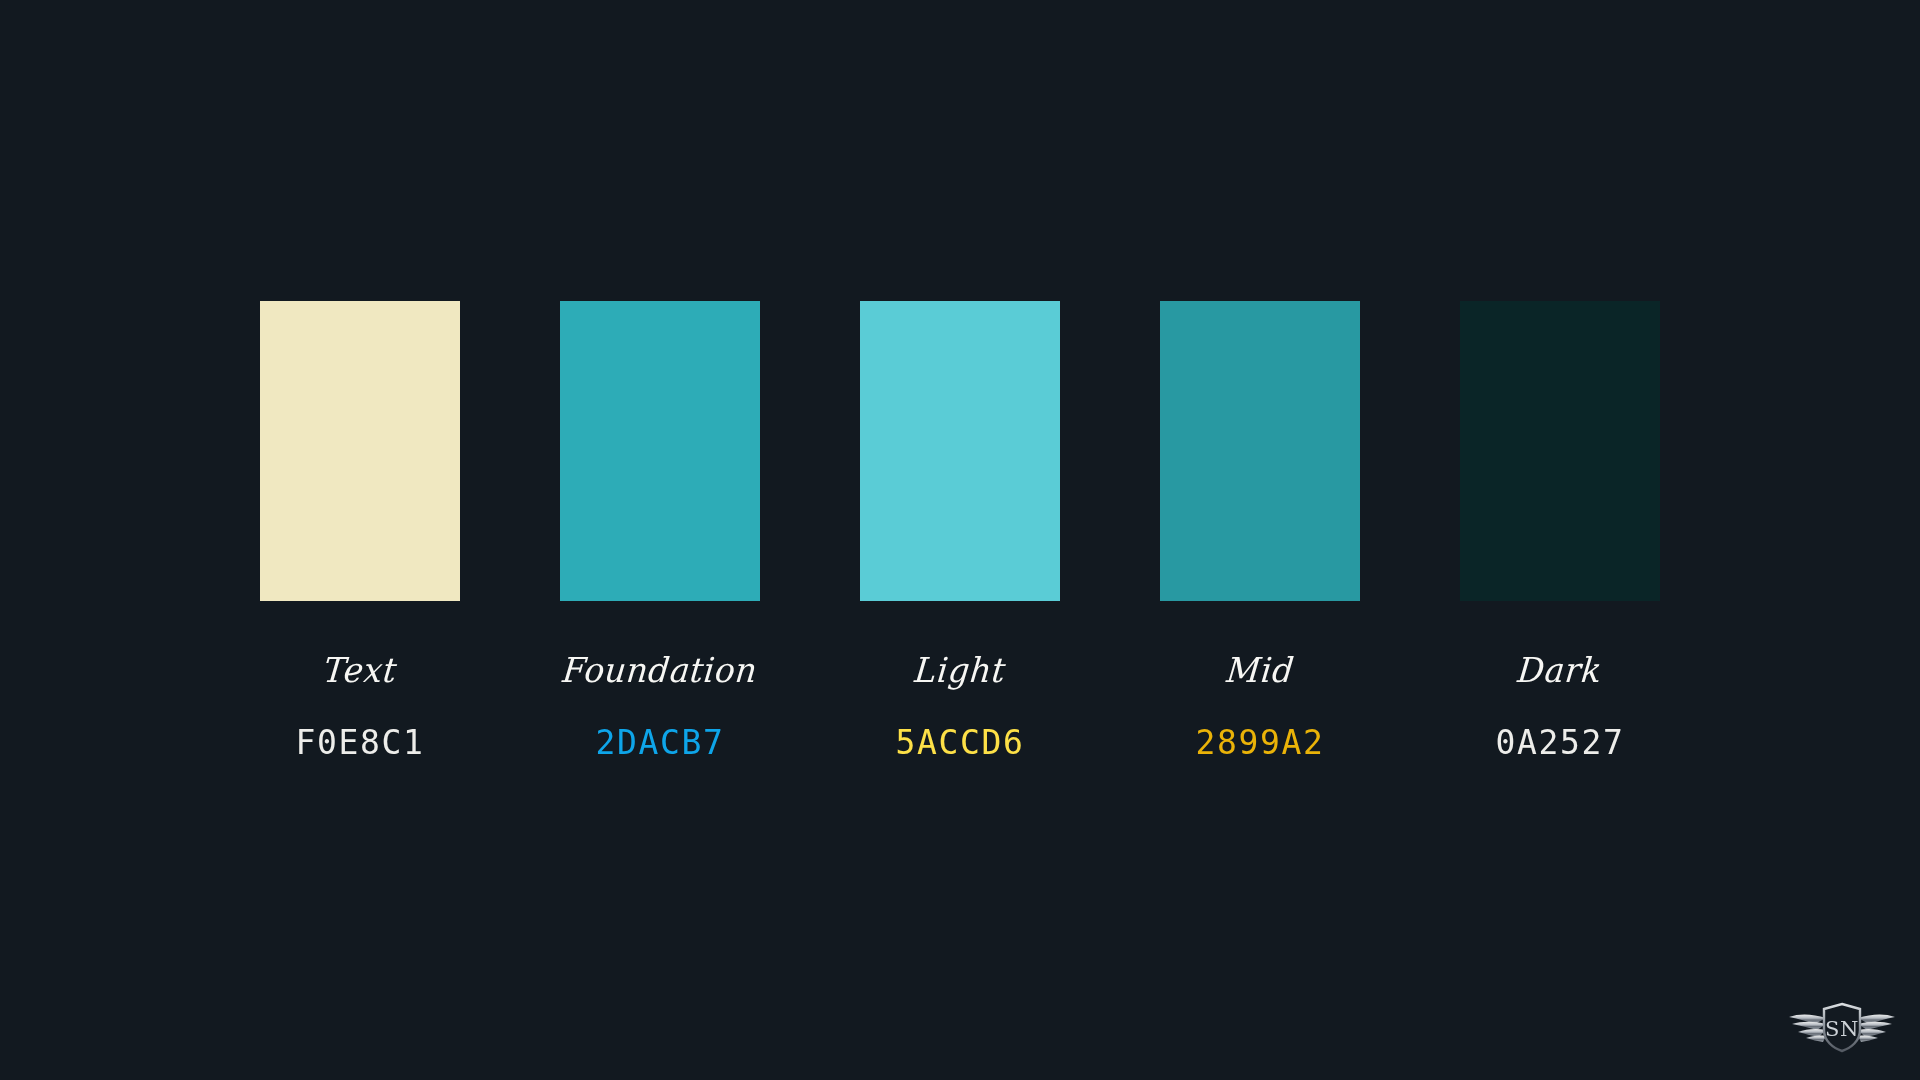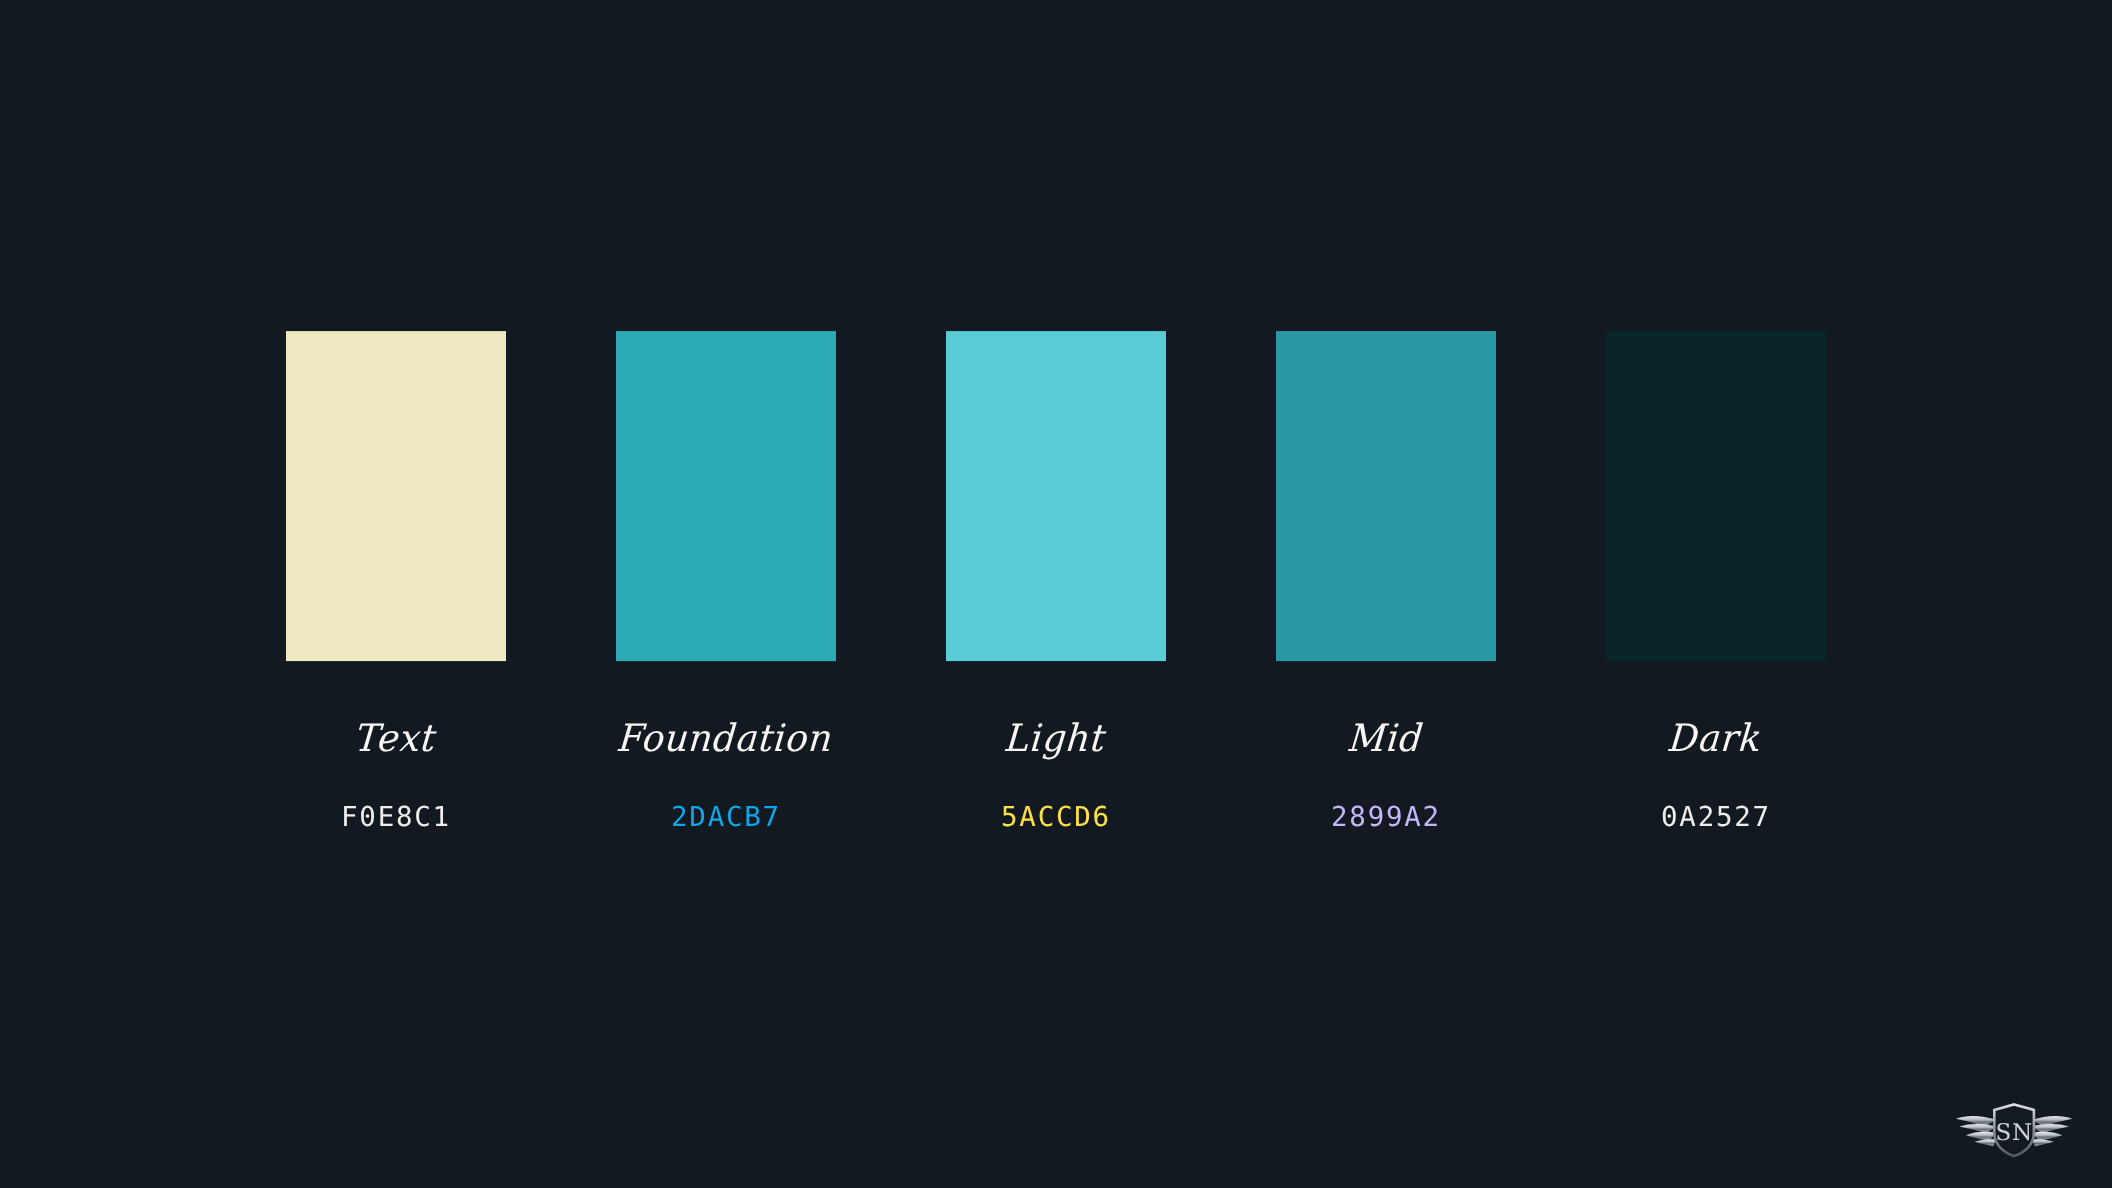--- a/index.html
+++ b/index.html
@@ -56,31 +56,31 @@
     text-align: center;
     transform: skewX(-6deg) scaleY(1.04);
     transform-origin: center center;
   }
 
   .swatch-hex {
     margin-top: 33px;
     height: 34px;
     line-height: 34px;
     font-family: "DejaVu Sans Mono", "Liberation Mono", monospace;
-    font-size: 25px;
+    font-size: 33px;
     letter-spacing: 1.6px;
     color: #EDEDEA;
     white-space: nowrap;
     text-align: right;
   }
 
   
   #watermark-logo {
     position: absolute;
-    right: 33px;
+    right: 22px;
     bottom: 26px;
     width: 112px;
     height: 56px;
     opacity: 0.92;
     text-align: right;
   }
   #watermark-logo svg { display: block; width: 112px; height: 56px; }
 </style>
 </head>
 <body style="background: rgb(18, 25, 32);">
@@ -101,21 +101,21 @@
 
   <div class="swatch-group">
     <div class="swatch-chip" style="background: rgb(90, 204, 214);"></div>
     <div class="swatch-name" style="color: rgb(247, 247, 244);">Light</div>
     <div class="swatch-hex" style="color: #fde047;">5ACCD6</div>
   </div>
 
   <div class="swatch-group">
     <div class="swatch-chip" style="background: rgb(40, 153, 162);"></div>
     <div class="swatch-name" style="color: rgb(247, 247, 244);">Mid</div>
-    <div class="swatch-hex" style="color: #c4b5fd;">2899A2</div>
+    <div class="swatch-hex" style="color: #eab308;">2899A2</div>
   </div>
 
   <div class="swatch-group">
     <div class="swatch-chip" style="background: rgb(10, 37, 39);"></div>
     <div class="swatch-name" style="color: rgb(247, 247, 244);">Dark</div>
     <div class="swatch-hex" style="color: rgb(237, 237, 234);">0A2527</div>
   </div>
 
 </div>
 

